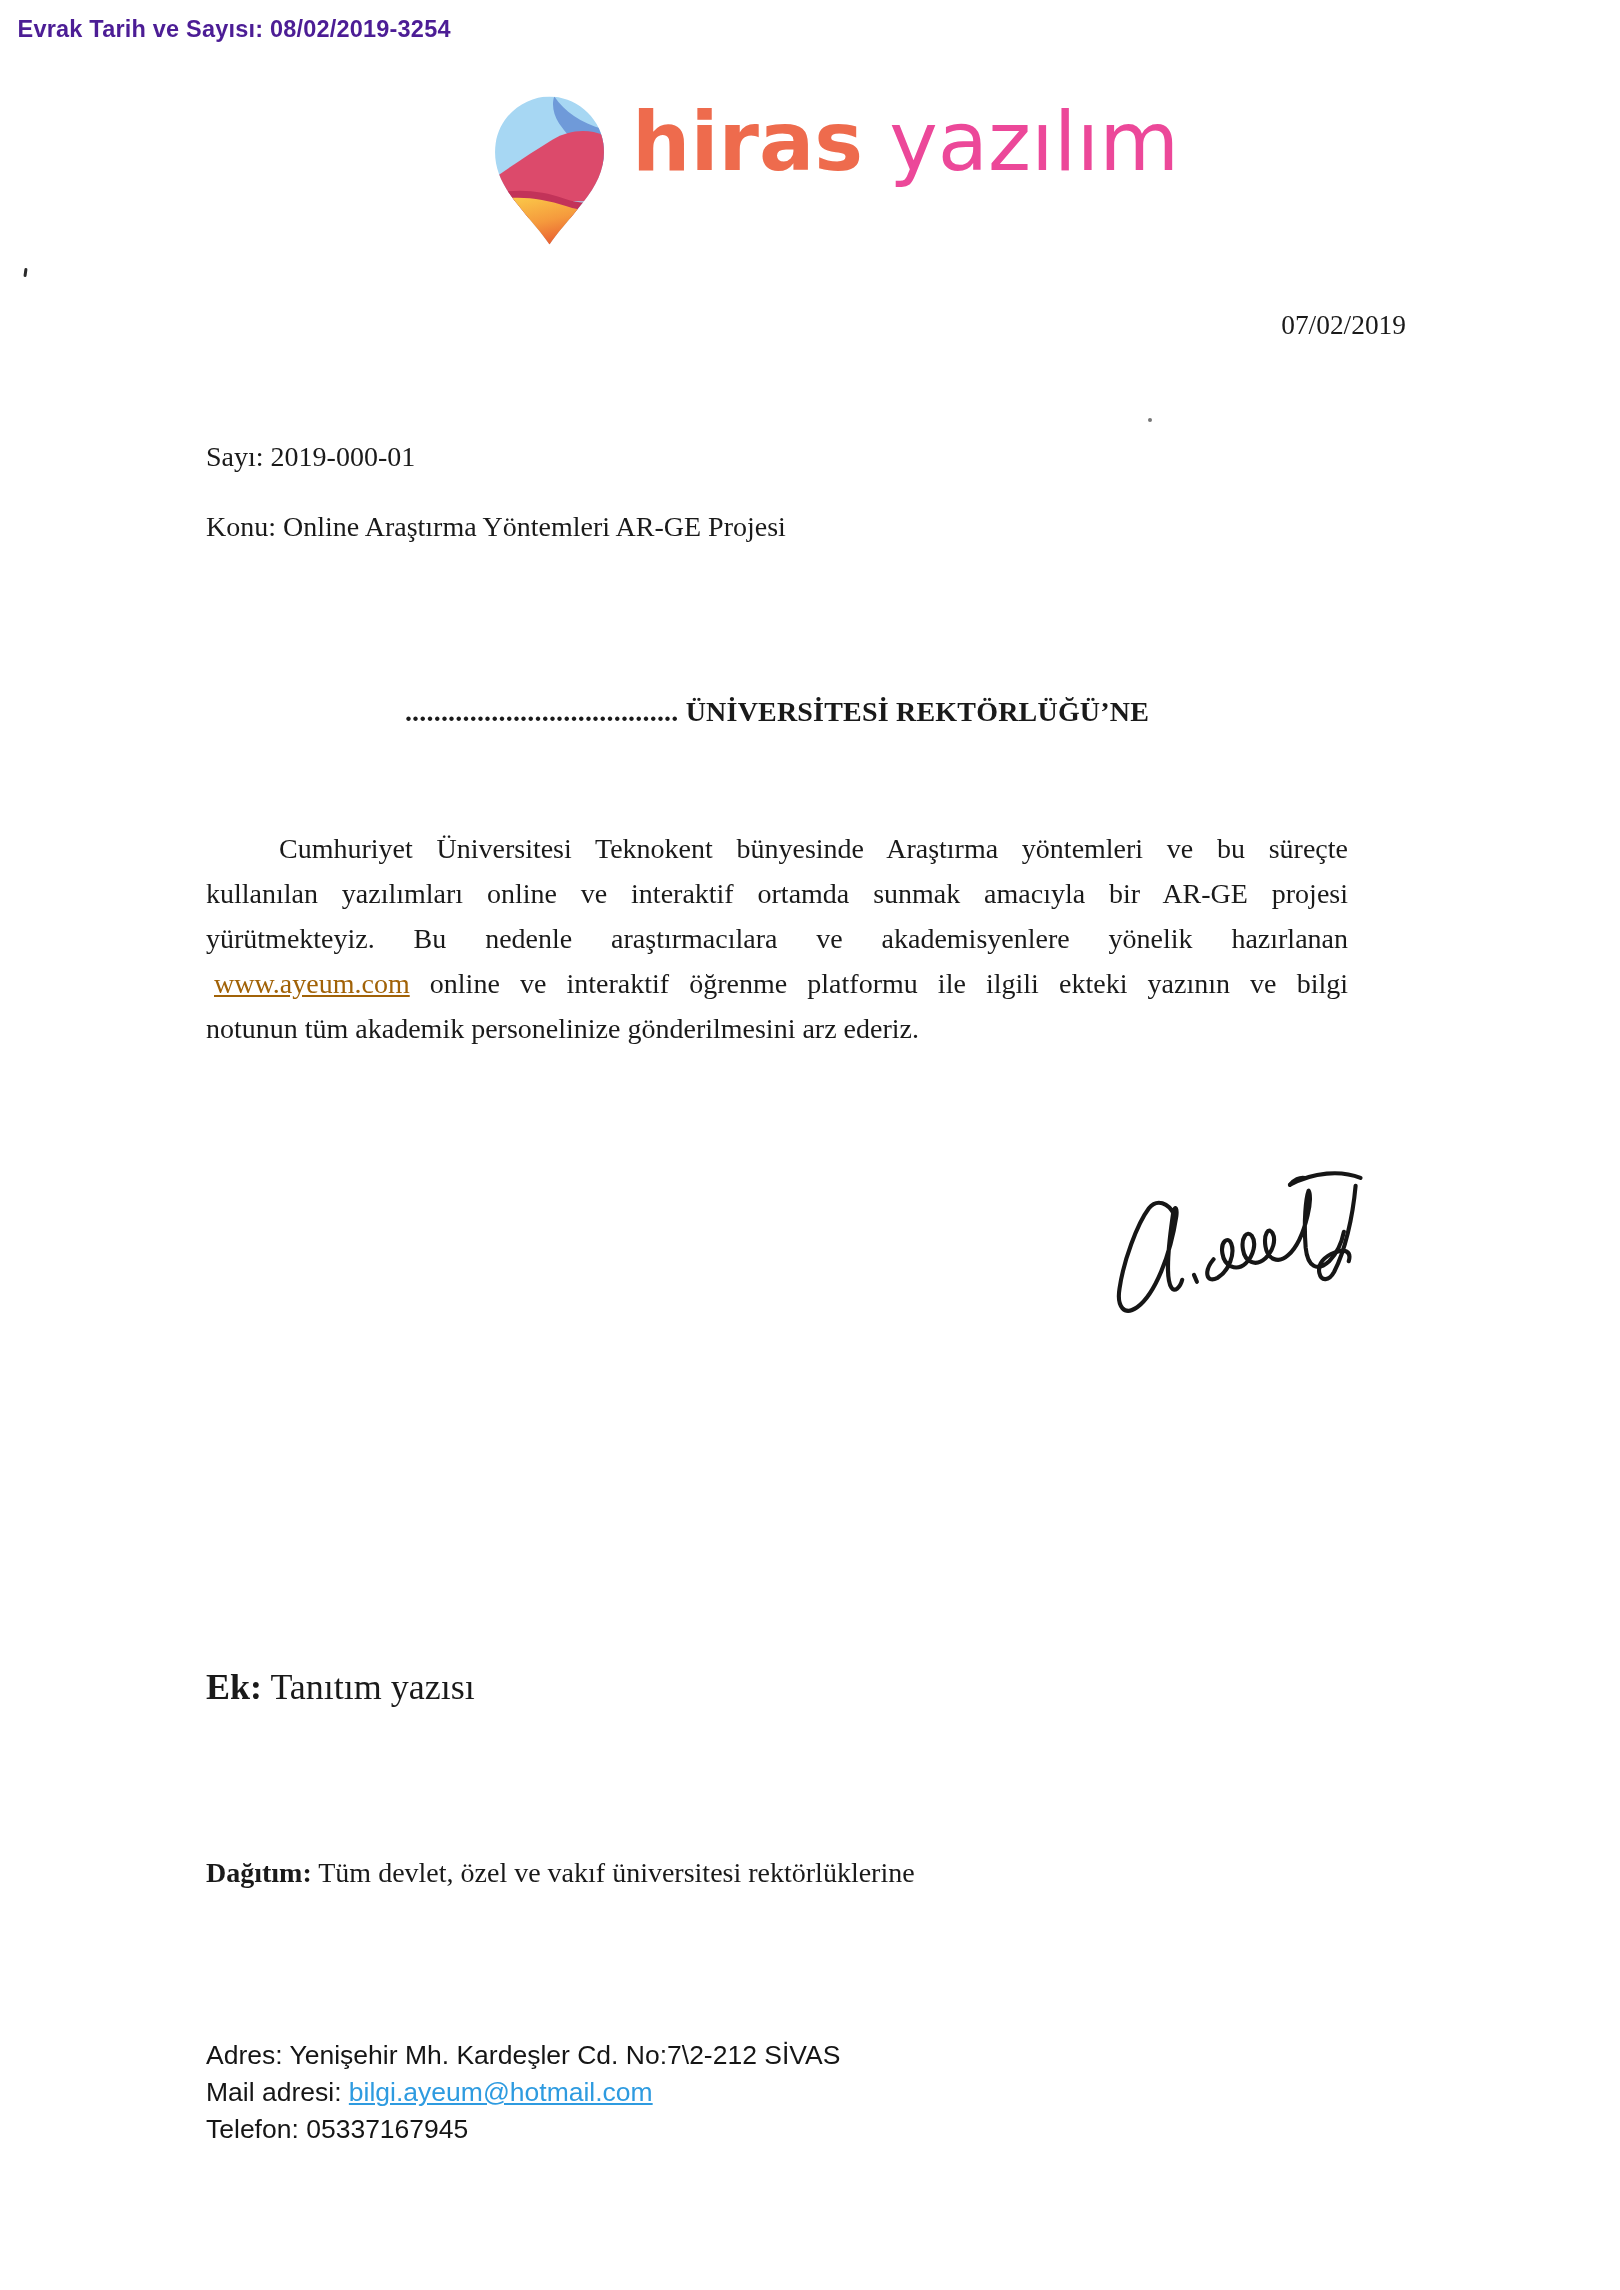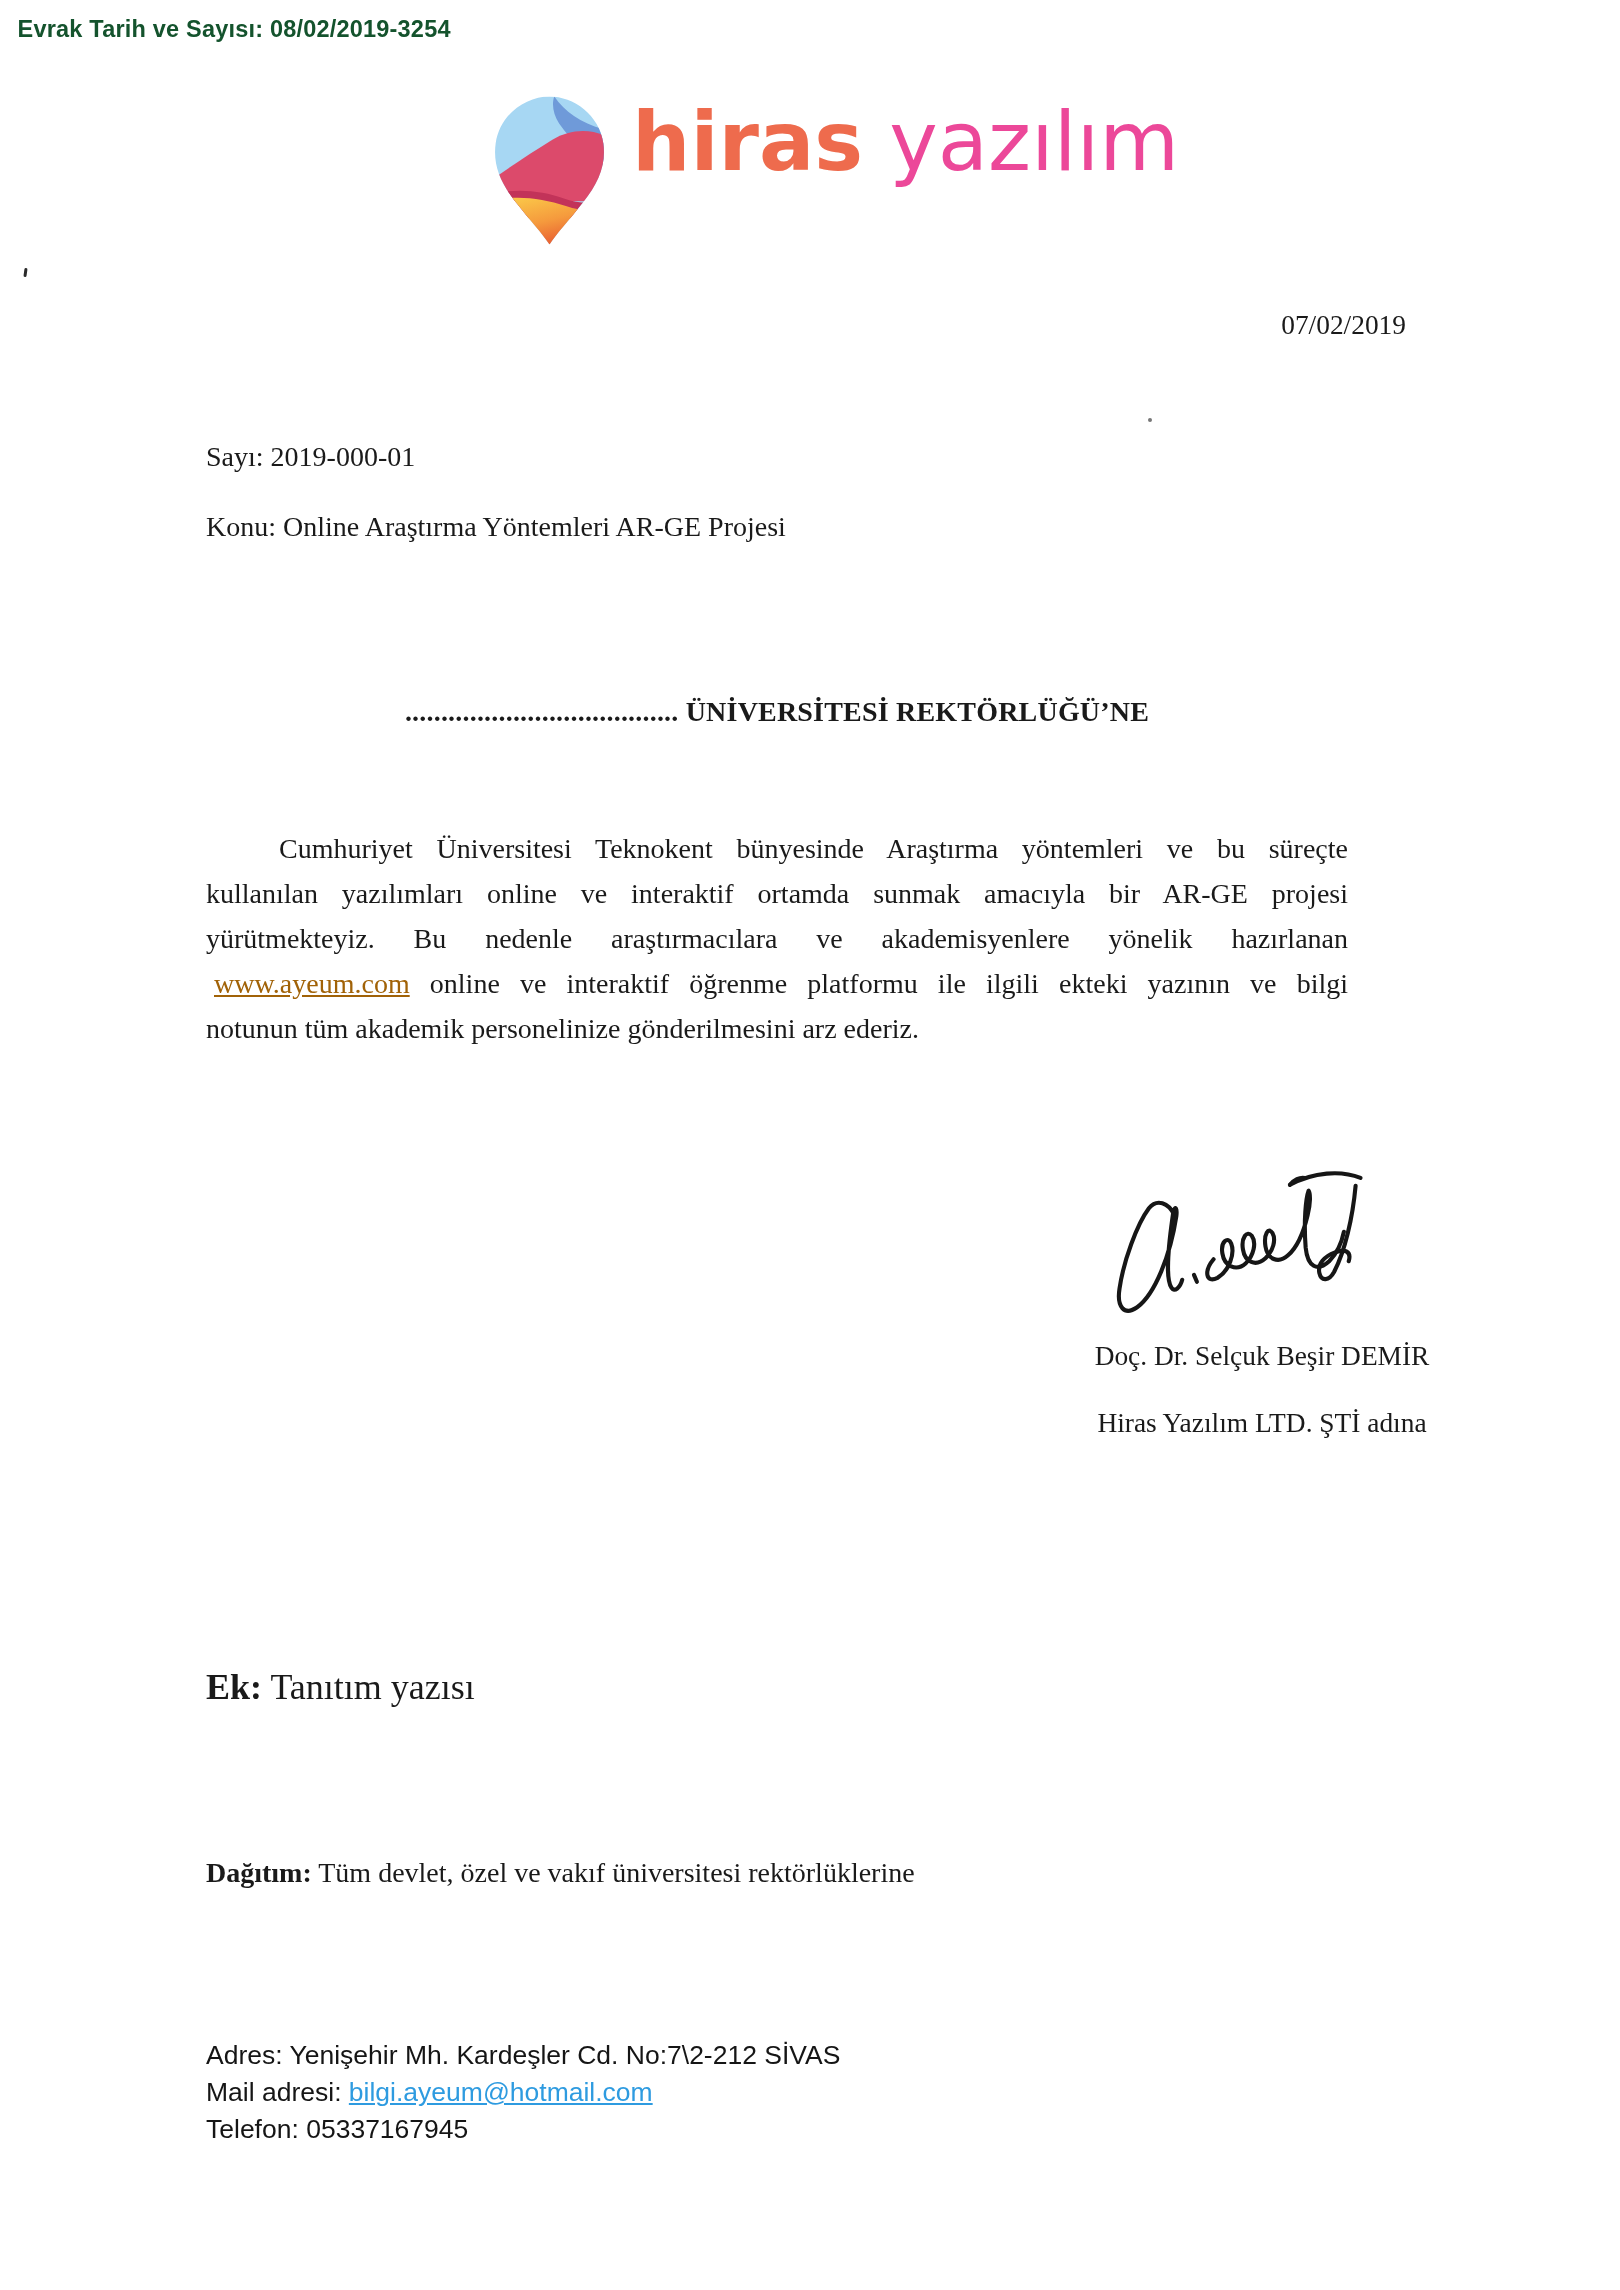--- a/index.html
+++ b/index.html
@@ -15,21 +15,21 @@
   }
 
   
   .stamp {
     position: absolute;
     left: 17.6px;
     top: 15.7px;
     font-family: "Liberation Sans", sans-serif;
     font-weight: bold;
     font-size: 23.5px;
-    color: #14532d;
+    color: #4c1d95;
     letter-spacing: 0.2px;
   }
 
   
   .logo { position: absolute; left: 487px; top: 93px; width: 686px; height: 162px; }
   .logo-pin { position: absolute; left: 0; top: 0; width: 125px; height: 155px; }
   .logo-text { position: absolute; left: 145px; top: 5.9px; white-space: nowrap; }
   .brand-line {
     font-family: "DejaVu Sans", sans-serif;
     font-size: 82px;
@@ -191,24 +191,20 @@
     <g fill="none" stroke="#161616" stroke-width="4.2" stroke-linecap="round" stroke-linejoin="round">
       <path d="M80,55 C74,42 62,38 54,48 C42,64 28,102 24,130 C21,149 29,158 42,149 C60,136 76,96 82,56 C83,48 81,45 79,51 C73,92 71,120 77,129 C80,134 86,129 88,121"></path>
       <path d="M100,116 l3,7"></path>
       <path d="M120,100 C110,112 112,125 124,119 C136,112 142,94 138,84 C135,76 127,82 129,94 C131,107 143,113 153,104 C161,96 164,83 159,76 C154,70 148,78 150,90 C152,103 163,108 173,99 C181,91 184,80 180,73 C176,67 171,74 173,87 C175,100 186,105 196,96 C205,88 212,72 216,55 C219,43 219,33 217,30 C214,38 212,62 214,88 C216,108 226,113 238,102 C246,94 251,82 253,72"></path>
       <path d="M198,24 C222,11 250,9 270,17"></path>
       <path d="M198,24 C202,19 208,16 213,17"></path>
       <path d="M265,25 C262,58 254,92 243,113 C238,122 230,123 228,114 C226,105 233,97 244,93 C254,89 261,92 258,102"></path>
     </g>
   </svg>
 
-  <div class="sign-block">
-    <div class="sign-name">Doç. Dr. Selçuk Beşir DEMİR</div>
-    <div>Hiras Yazılım LTD. ŞTİ adına</div>
-  </div>
 
   <div class="ek-line">
     <span class="bold">Ek:</span><span> Tanıtım yazısı</span>
   </div>
 
   <div class="dagitim-line">
     <span class="bold">Dağıtım:</span><span> Tüm devlet, özel ve vakıf üniversitesi rektörlüklerine</span>
   </div>
 
   <div class="footer">

